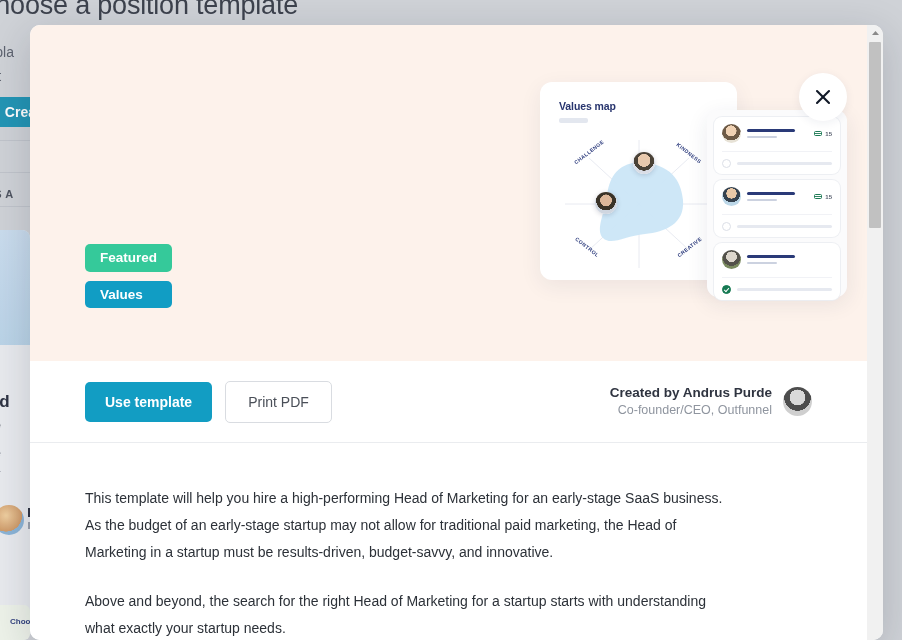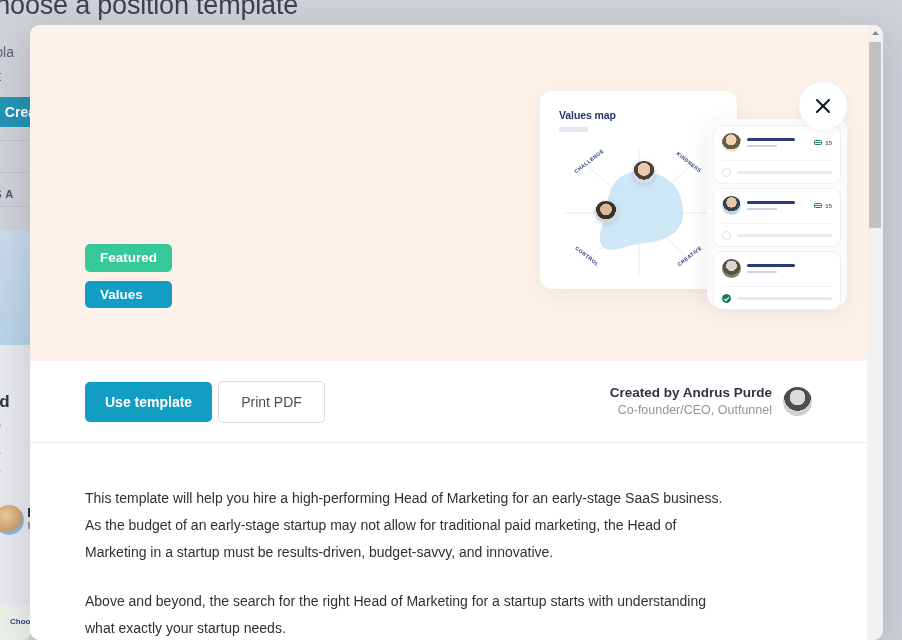--- a/index.html
+++ b/index.html
@@ -218,21 +218,21 @@
     padding: 7px 15px;
     line-height: 1;
     display: inline-flex;
     align-items: center;
   }
 
   
   .illus {
     position: absolute;
     left: 480px;
-    top: 16px;
+    top: 7px;
     width: 373px;
     height: 336px;
   }
   .values-card {
     position: absolute;
     left: 30px;
     top: 50px;
     width: 197px;
     height: 198px;
     background: #ffffff;
@@ -400,21 +400,21 @@
     font-family: "Liberation Sans", sans-serif;
   }
   .btn-secondary {
     background: #ffffff;
     border: 1px solid #d9dce1;
     color: #4a4f58;
     font-size: 14px;
     font-weight: 400;
     border-radius: 5px;
     padding: 12px 22px;
-    margin-left: 6px;
+    margin-left: 13px;
     cursor: pointer;
     font-family: "Liberation Sans", sans-serif;
   }
   .author {
     margin-left: auto;
     display: flex;
     align-items: center;
     gap: 11px;
   }
   .author-txt { text-align: right; }

